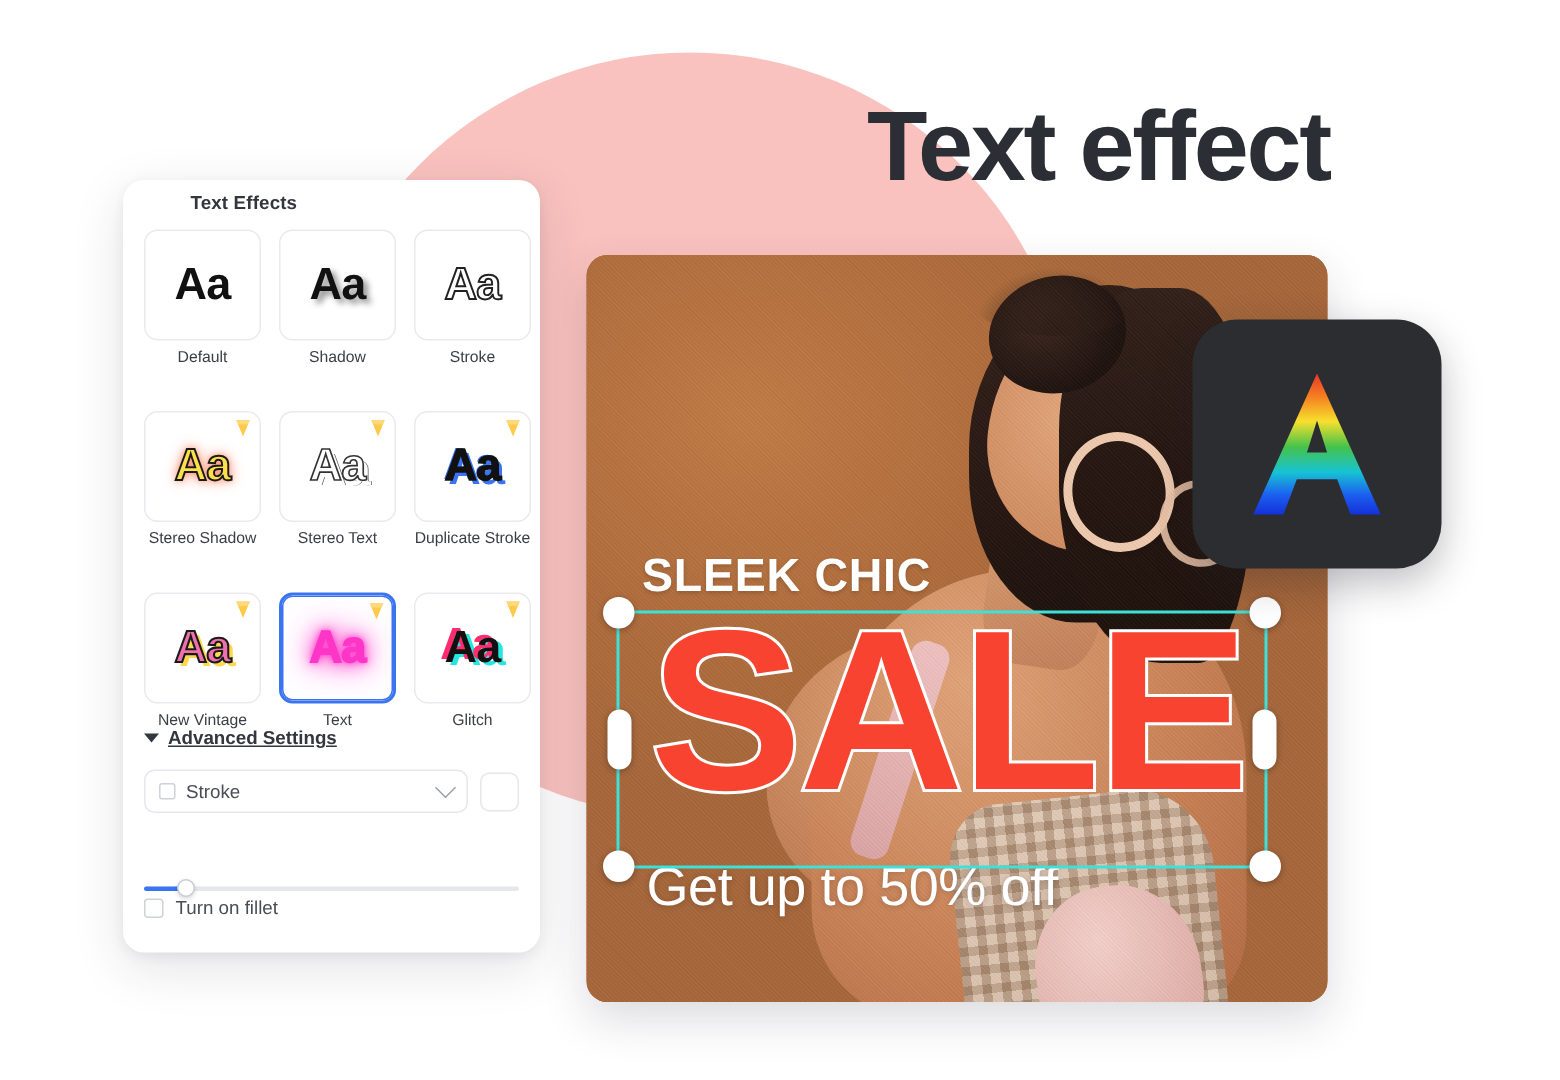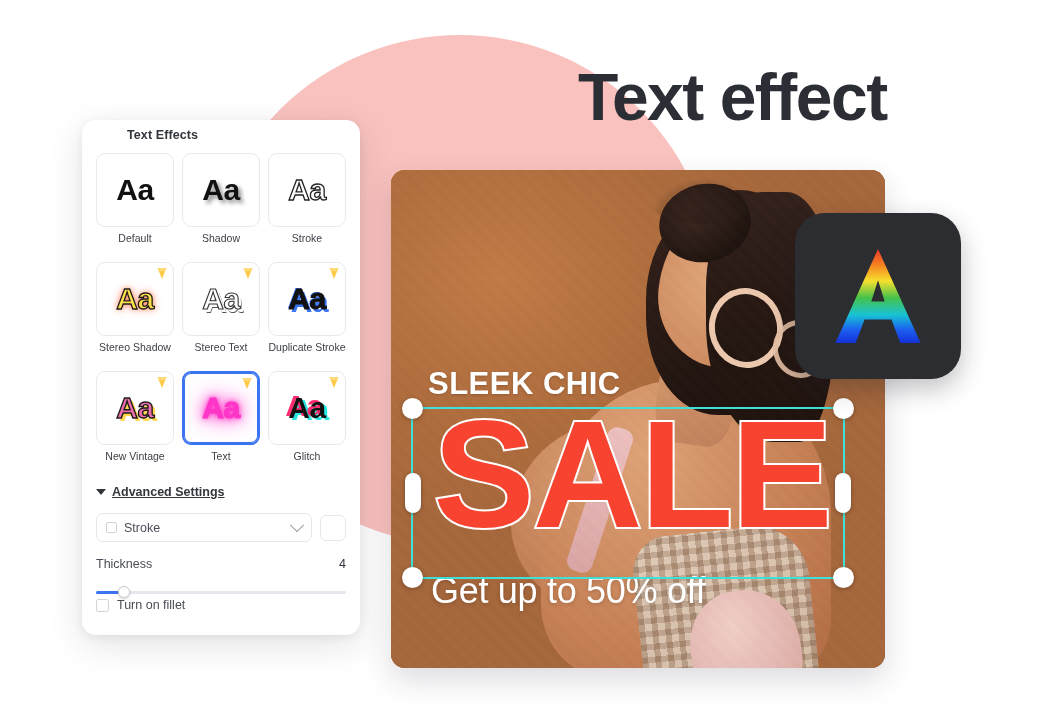--- a/index.html
+++ b/index.html
@@ -33,21 +33,21 @@
   }
   .panel-title{
     position:absolute;left:14px;top:8px;
     font-size:12.5px;font-weight:bold;color:#33363d;letter-spacing:.1px;margin-left:31px;
   }
 
   
   .eff-grid{
     position:absolute;left:14px;top:33px;width:250px;
     display:grid;grid-template-columns:repeat(3,78px);
-    column-gap:8px;row-gap:0px;
+    column-gap:8px;row-gap:0px;gap:12px;
   }
   .eff-cell{width:78px;}
   .eff-tile{
     width:78px;height:74px;border:1px solid #e9eaee;border-radius:9px;
     background:#fff;position:relative;box-sizing:border-box;
     display:flex;align-items:center;justify-content:center;overflow:hidden;
   }
   .eff-tile.sel{border:2px solid #3b74f1;box-shadow:0 0 0 1px #3b74f1 inset;}
   .eff-label{
     text-align:center;font-size:10.5px;color:#3b3e45;
@@ -321,24 +321,20 @@
 
     <div class="select-row">
       <div class="select">
         <span class="sq"></span>
         <span>Stroke</span>
         <span class="chev"></span>
       </div>
       <div class="swatch"></div>
     </div>
 
-    <div class="thick-row">
-      <span>Thickness</span>
-      <span class="thick-val">4</span>
-    </div>
 
     <div class="slider">
       <div class="track"></div>
       <div class="fill" id="slider-fill" style="width: 27.5px;"></div>
       <div class="knob" id="slider-knob" style="left: 21.5px;"></div>
     </div>
 
     <div class="fillet-row">
       <span class="cbox"></span>
       <span>Turn on fillet</span>

